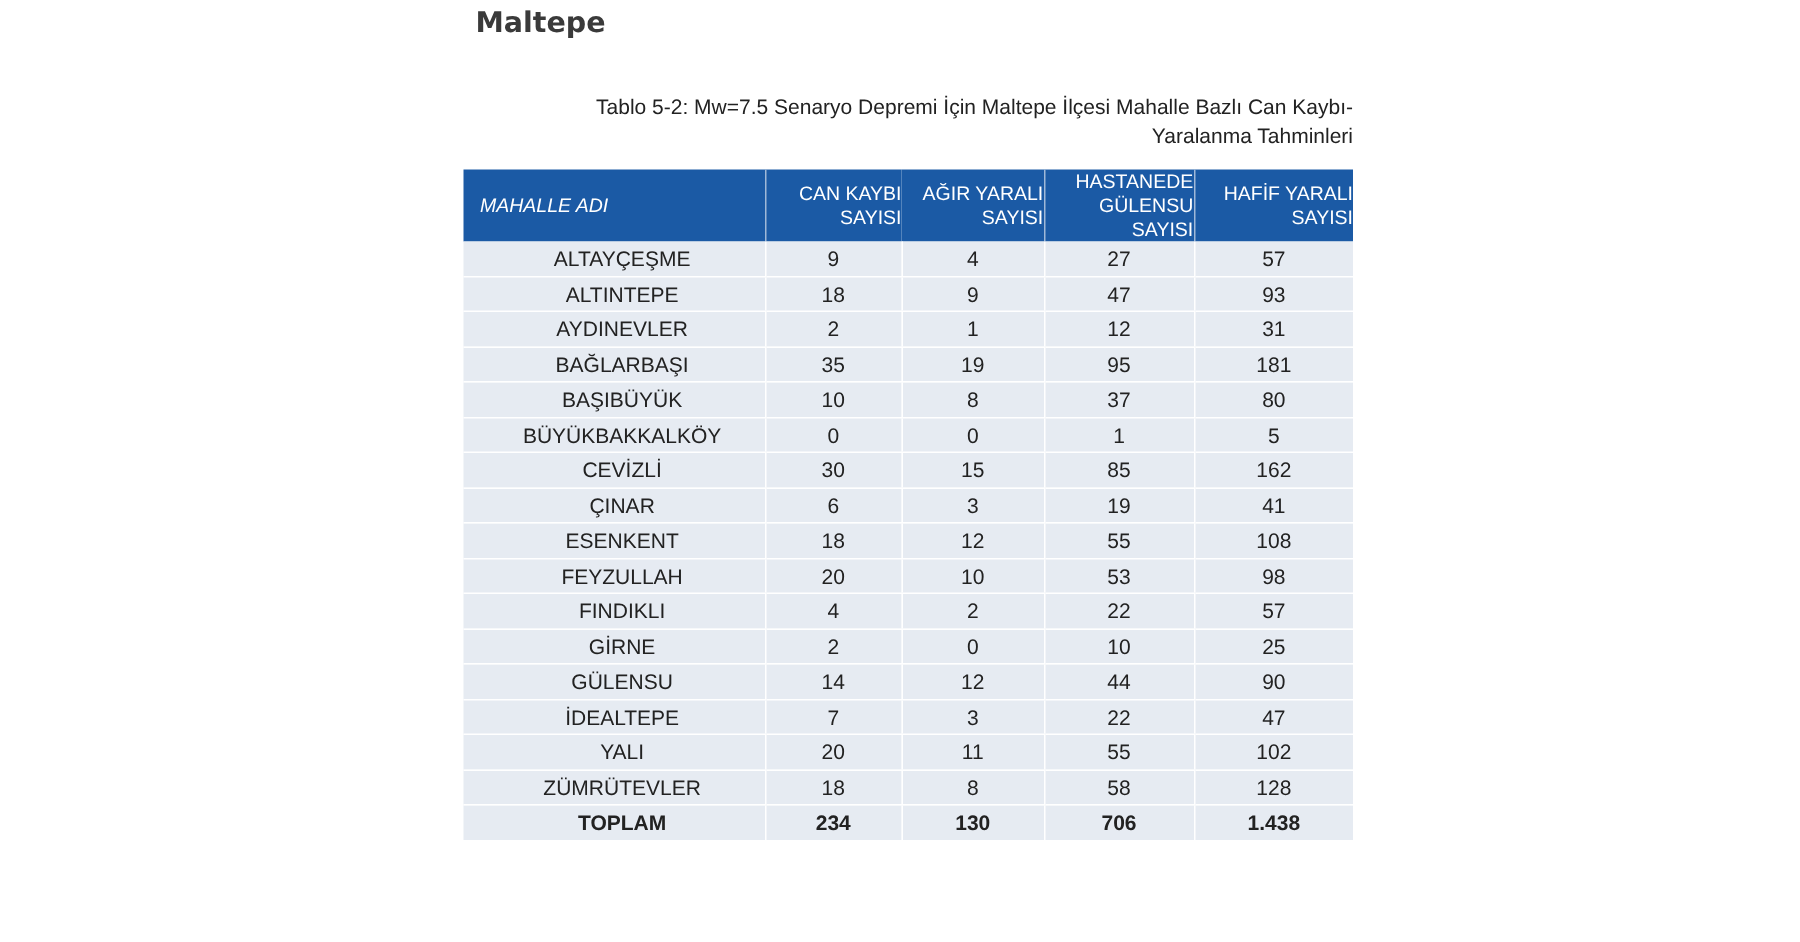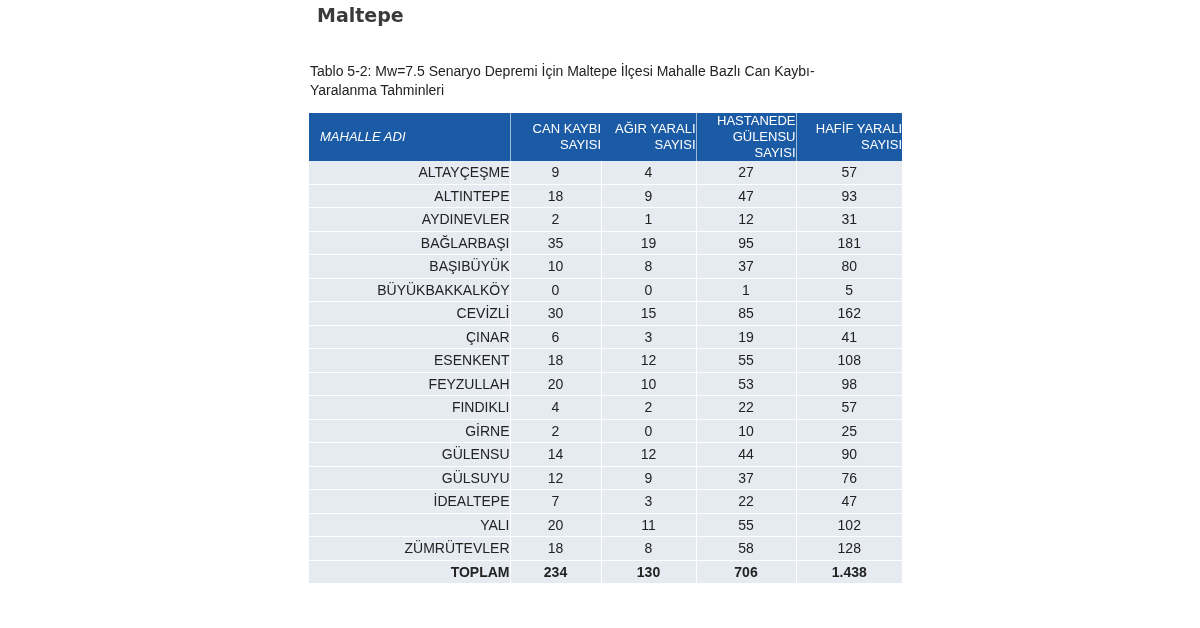--- a/index.html
+++ b/index.html
@@ -7,41 +7,41 @@
       width: 1200px; height: 628px; background: #ffffff; overflow: hidden;
       font-family: "Liberation Sans", sans-serif; position: relative;
     }
     .page-heading {
       position: absolute; left: 317px; top: 4px;
       font-family: "DejaVu Sans", sans-serif; font-weight: bold;
       font-size: 19px; color: #3a3a3a; margin: 0;
     }
     .caption {
       position: absolute; left: 310px; width: 592px; top: 62px;
-      text-align: left; font-size: 14px; line-height: 19px; color: #222;
+      text-align: right; font-size: 14px; line-height: 19px; color: #222;
     }
     table.casualty-table {
       position: absolute; left: 309px; top: 113px; width: 593px;
       border-collapse: collapse; table-layout: fixed;
       font-size: 14px; color: #222;
     }
     table.casualty-table th {
       background: #1b5aa5; color: #ffffff; font-weight: normal;
       font-size: 13px; line-height: 16px; height: 46px; padding: 0;
       text-align: right; vertical-align: middle;
     }
     table.casualty-table th.name-col { text-align: left; padding-left: 11px; font-style: italic; }
     table.casualty-table th.div-left { border-left: 1px solid #9fb8d8; }
     table.casualty-table td {
       background: #e6ebf2; height: 22.5px; padding: 0;
       text-align: center; vertical-align: middle;
       border-bottom: 1px solid #ffffff;
     }
     table.casualty-table td.div-left { border-left: 1px solid #ffffff; }
-    table.casualty-table td.name-col { text-align: right; padding-left: 11px; }
+    table.casualty-table td.name-col { text-align: center; padding-left: 11px; }
     table.casualty-table tr.total-row td { font-weight: bold; }
   </style>
 </head>
 <body>
 
 <h2 class="page-heading">Maltepe</h2>
 
 <div class="caption">
   <div>Tablo 5-2: Mw=7.5 Senaryo Depremi İçin Maltepe İlçesi Mahalle Bazlı Can Kaybı-</div>
   <div>Yaralanma Tahminleri</div>
@@ -164,27 +164,20 @@
         <td class="div-left">25</td>
       </tr>
       <tr>
         <td class="name-col">GÜLENSU</td>
         <td class="div-left">14</td>
         <td class="div-left">12</td>
         <td class="div-left">44</td>
         <td class="div-left">90</td>
       </tr>
       <tr>
-        <td class="name-col">GÜLSUYU</td>
-        <td class="div-left">12</td>
-        <td class="div-left">9</td>
-        <td class="div-left">37</td>
-        <td class="div-left">76</td>
-      </tr>
-      <tr>
         <td class="name-col">İDEALTEPE</td>
         <td class="div-left">7</td>
         <td class="div-left">3</td>
         <td class="div-left">22</td>
         <td class="div-left">47</td>
       </tr>
       <tr>
         <td class="name-col">YALI</td>
         <td class="div-left">20</td>
         <td class="div-left">11</td>

